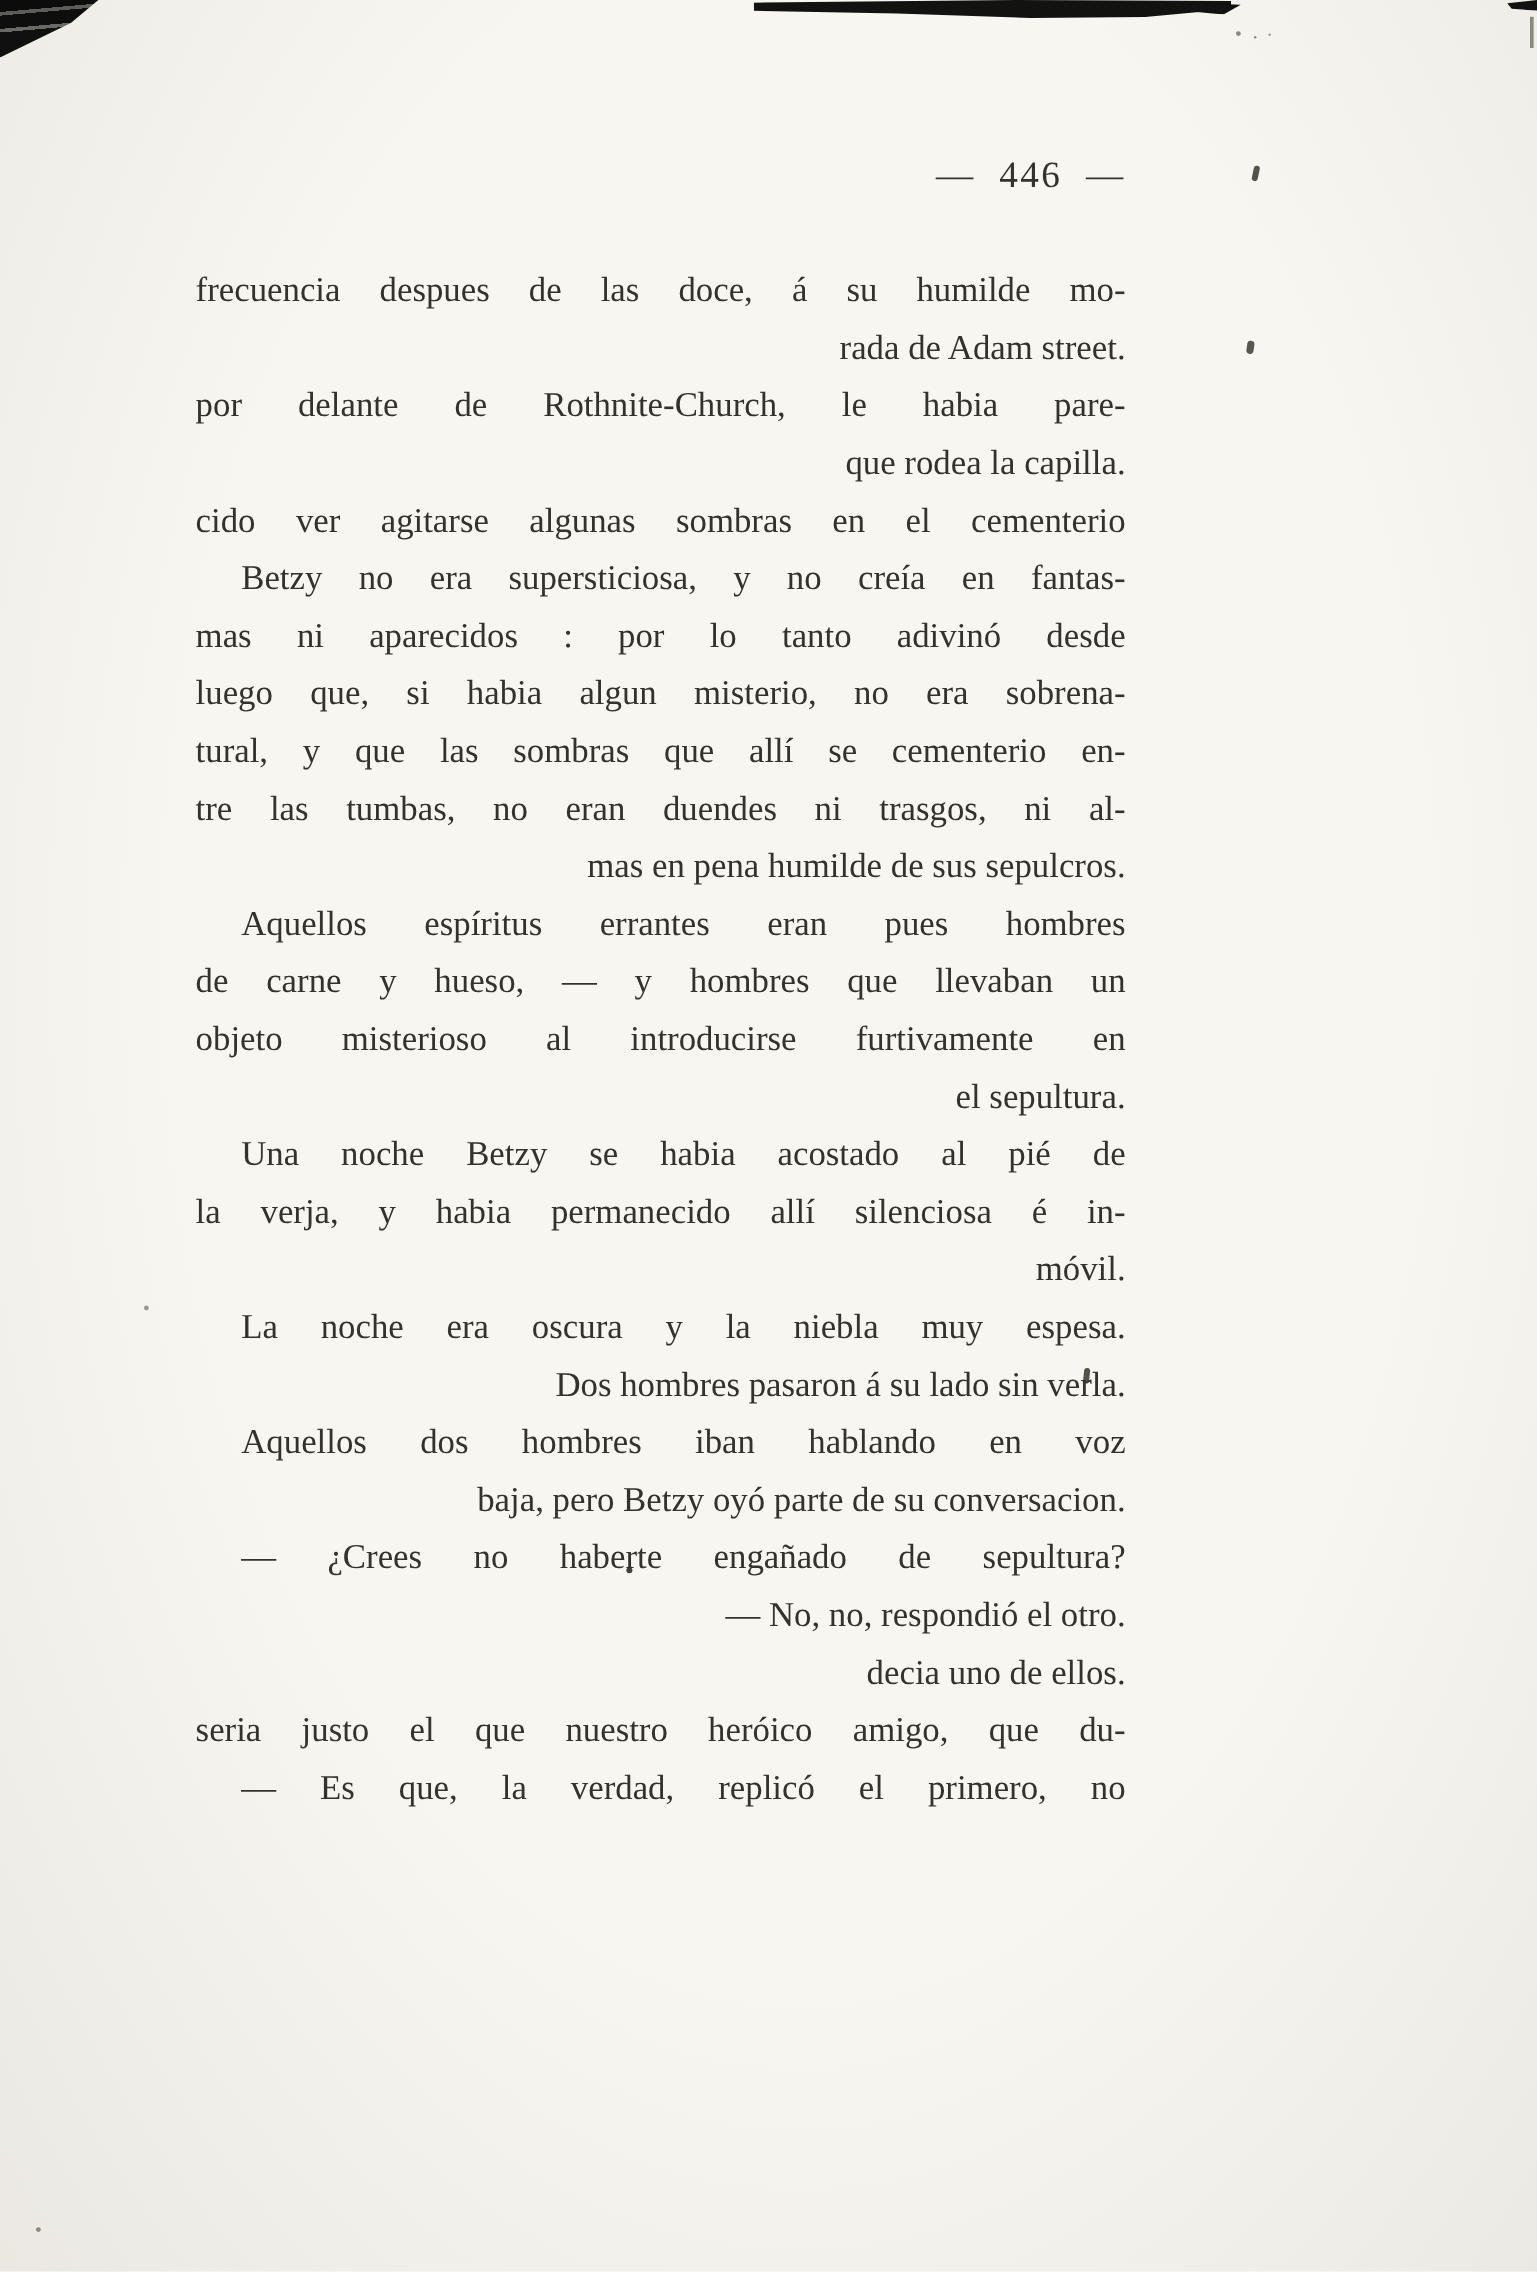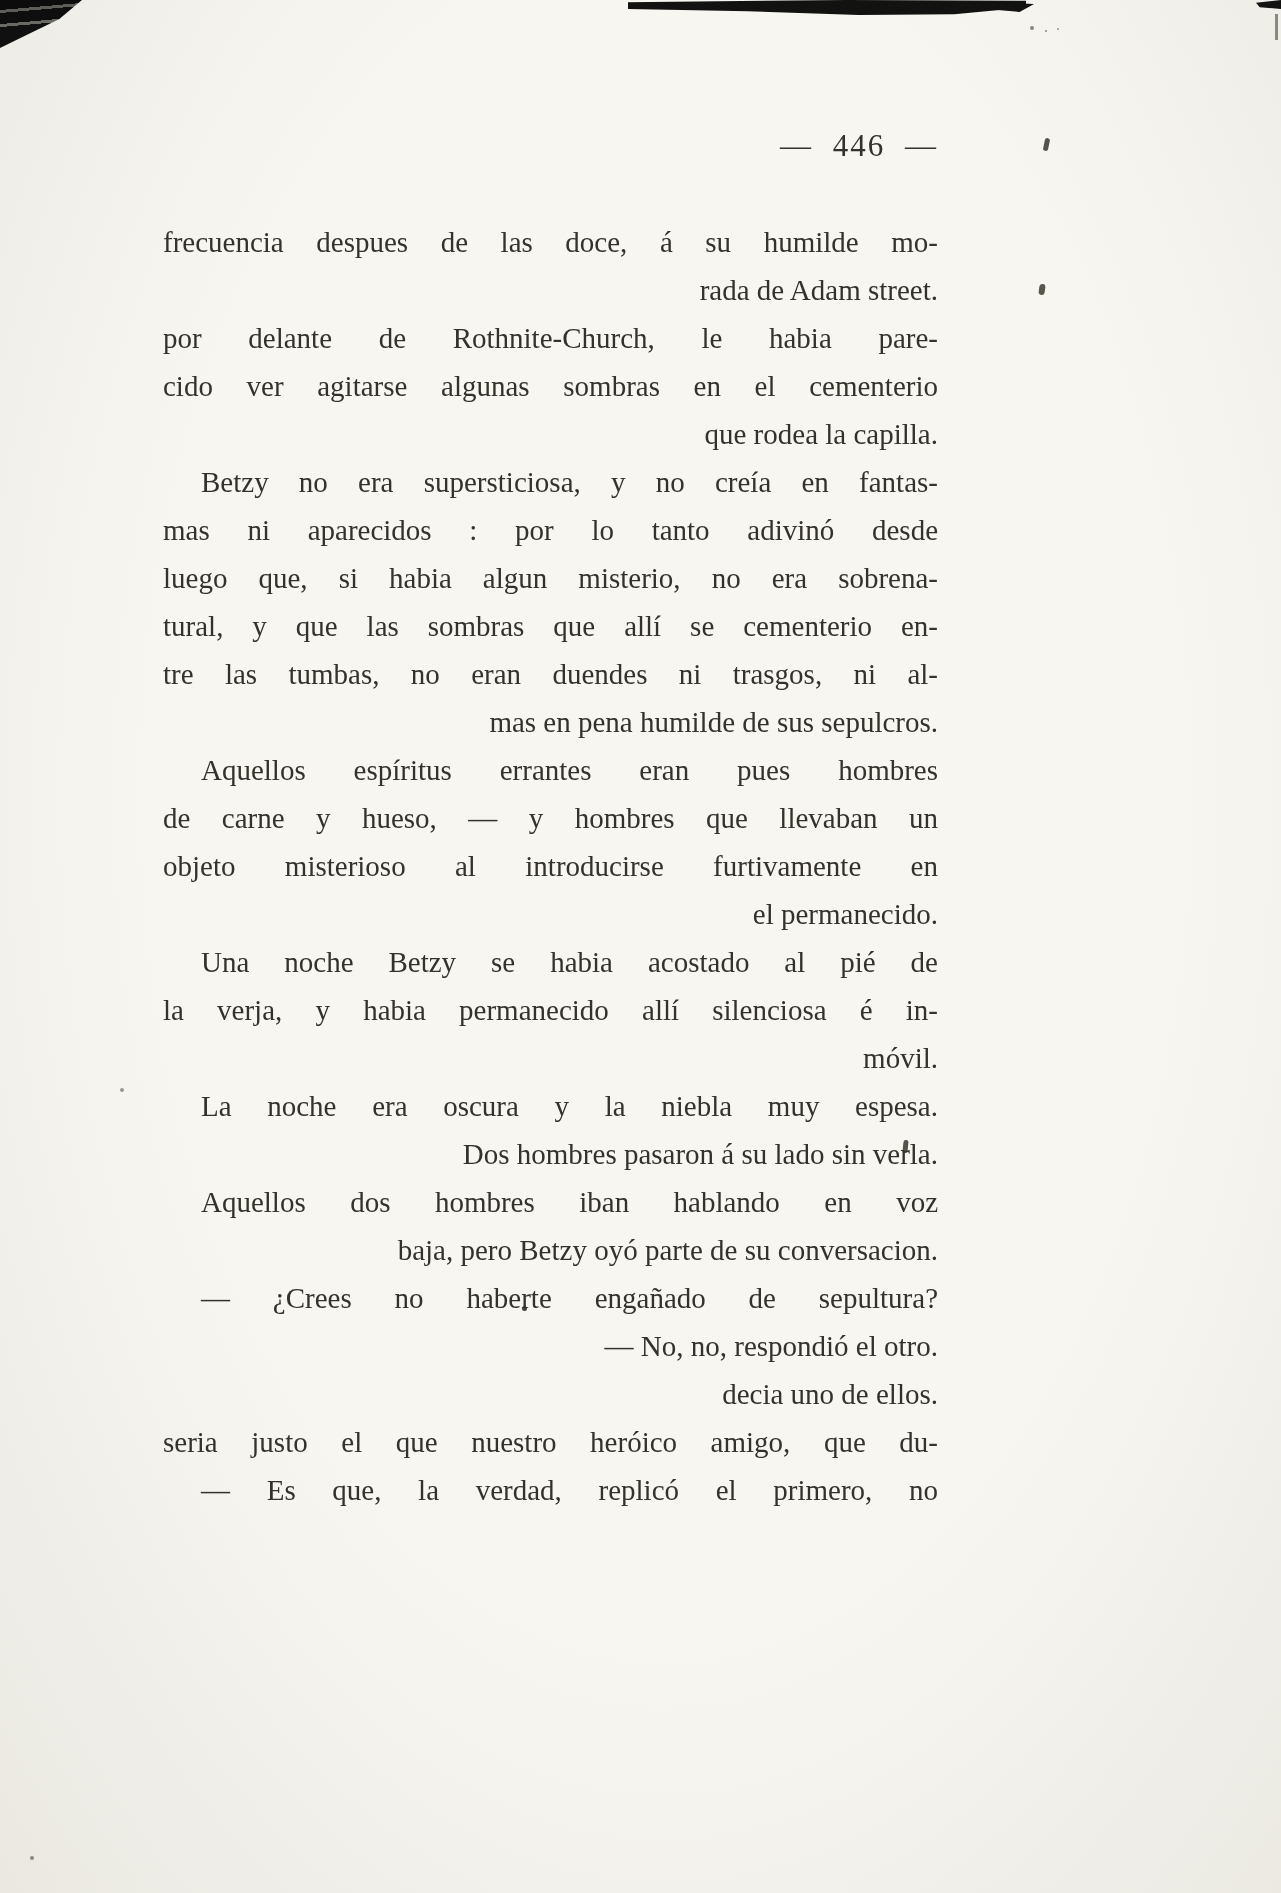--- a/index.html
+++ b/index.html
@@ -94,32 +94,32 @@
   <div class="speck" style="left:522px; top:1306px; width:5px; height:5px; background:#44413a;"></div>
   <div class="speck" style="left:120px; top:1088px; width:4px; height:4px; background:#9a978c;"></div>
   <div class="speck" style="left:30px; top:1856px; width:4px; height:4px;"></div>
 
   <div class="page-number">— 446 —</div>
 
   <div class="text-block">
       <div class="line just">frecuencia despues de las doce, á su humilde mo-</div>
       <div class="line">rada de Adam street.</div>
       <div class="line just">por delante de Rothnite-Church, le habia pare-</div>
+      <div class="line">que rodea la capilla.</div>
       <div class="line just">cido ver agitarse algunas sombras en el cementerio</div>
-      <div class="line">que rodea la capilla.</div>
       <div class="line indent just">Betzy no era supersticiosa, y no creía en fantas-</div>
       <div class="line just">mas ni aparecidos : por lo tanto adivinó desde</div>
       <div class="line just">luego que, si habia algun misterio, no era sobrena-</div>
       <div class="line just">tural, y que las sombras que allí se cementerio en-</div>
       <div class="line just">tre las tumbas, no eran duendes ni trasgos, ni al-</div>
       <div class="line">mas en pena humilde de sus sepulcros.</div>
       <div class="line indent just">Aquellos espíritus errantes eran pues hombres</div>
       <div class="line just">de carne y hueso, — y hombres que llevaban un</div>
       <div class="line just">objeto misterioso al introducirse furtivamente en</div>
-      <div class="line">el permanecido.</div>
+      <div class="line">el sepultura.</div>
       <div class="line indent just">Una noche Betzy se habia acostado al pié de</div>
       <div class="line just">la verja, y habia permanecido allí silenciosa é in-</div>
       <div class="line">móvil.</div>
       <div class="line indent just">La noche era oscura y la niebla muy espesa.</div>
       <div class="line indent">Dos hombres pasaron á su lado sin verla.</div>
       <div class="line indent just">Aquellos dos hombres iban hablando en voz</div>
       <div class="line">baja, pero Betzy oyó parte de su conversacion.</div>
       <div class="line indent just">— ¿Crees no haberte engañado de sepultura?</div>
       <div class="line indent">— No, no, respondió el otro.</div>
       <div class="line">decia uno de ellos.</div>

